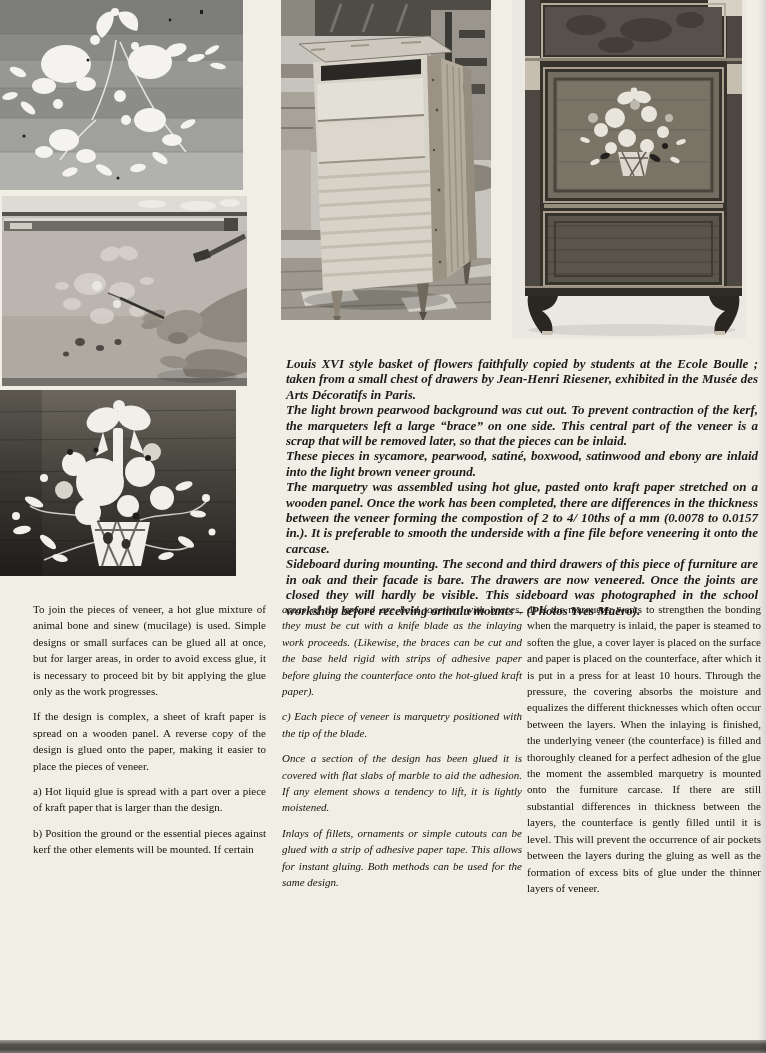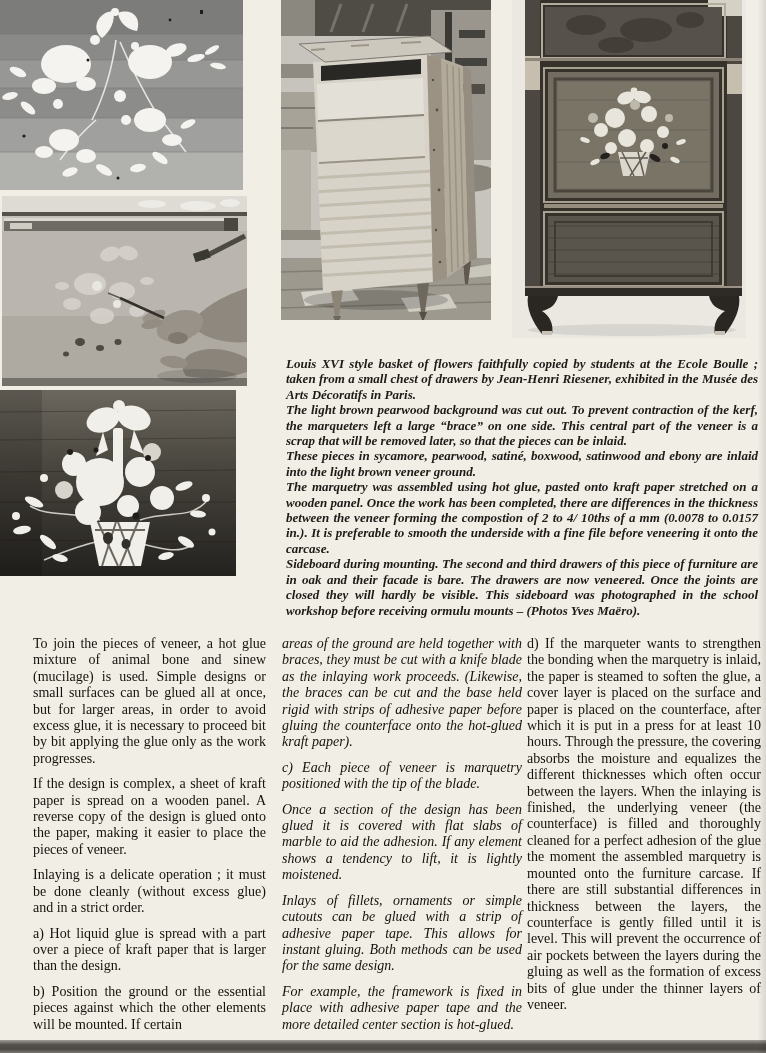--- a/index.html
+++ b/index.html
@@ -9,21 +9,21 @@
     font-family:"Liberation Serif", serif; color:#17150f;
   }
   .photo { position:absolute; display:block; }
   .caption {
     position:absolute; left:286px; top:356px; width:472px;
     font-style:italic; font-size:13px; line-height:15.4px;
     text-align:justify; color:#1d1b17; font-weight:bold;
   }
   .caption p { margin:0; }
   .col {
-    position:absolute; top:636px; font-size:14px; line-height:16.4px;
+    position:absolute; top:601px; font-size:11px; line-height:16.4px;
     text-align:justify; color:#14120c;
   }
   .col p { margin:0 0 9px 0; }
   .col p.tight { margin-bottom:0; }
   #col1 { left:33px;  width:233px; }
   #col2 { left:282px; width:240px;font-style:italic; }
   #col3 { left:527px; width:234px; }
   .bottom-band {
     position:absolute; left:0; top:1040px; width:766px; height:13px;
     background:linear-gradient(#a09d97 0%, #56534e 35%, #4c4944 70%, #767漂 85%, #7b7873 100%);
@@ -387,31 +387,29 @@
     <p>Louis XVI style basket of flowers faithfully copied by students at the Ecole Boulle ; taken from a small chest of drawers by Jean-Henri Riesener, exhibited in the Musée des Arts Décoratifs in Paris.</p>
     <p>The light brown pearwood background was cut out. To prevent contraction of the kerf, the marqueters left a large “brace” on one side. This central part of the veneer is a scrap that will be removed later, so that the pieces can be inlaid.</p>
     <p>These pieces in sycamore, pearwood, satiné, boxwood, satinwood and ebony are inlaid into the light brown veneer ground.</p>
     <p>The marquetry was assembled using hot glue, pasted onto kraft paper stretched on a wooden panel. Once the work has been completed, there are differences in the thickness between the veneer forming the compostion of 2 to 4/ 10ths of a mm (0.0078 to 0.0157 in.). It is preferable to smooth the underside with a fine file before veneering it onto the carcase.</p>
     <p>Sideboard during mounting. The second and third drawers of this piece of furniture are in oak and their facade is bare. The drawers are now veneered. Once the joints are closed they will hardly be visible. This sideboard was photographed in the school workshop before receiving ormulu mounts – (Photos Yves Maëro).</p>
   </div>
 
   <div class="col" id="col1">
     <p>To join the pieces of veneer, a hot glue mixture of animal bone and sinew (mucilage) is used. Simple designs or small surfaces can be glued all at once, but for larger areas, in order to avoid excess glue, it is necessary to proceed bit by bit applying the glue only as the work progresses.</p>
     <p>If the design is complex, a sheet of kraft paper is spread on a wooden panel. A reverse copy of the design is glued onto the paper, making it easier to place the pieces of veneer.</p>
-    <p>Inlaying is a delicate operation ; it must be done cleanly (without excess glue) and in a strict order.</p>
     <p>a) Hot liquid glue is spread with a part over a piece of kraft paper that is larger than the design.</p>
-    <p>b) Position the ground or the essential pieces against which the other elements will be mounted. If certain</p>
+    <p>b) Position the ground or the essential pieces against kerf the other elements will be mounted. If certain</p>
   </div>
 
   <div class="col" id="col2">
     <p>areas of the ground are held together with braces, they must be cut with a knife blade as the inlaying work proceeds. (Likewise, the braces can be cut and the base held rigid with strips of adhesive paper before gluing the counterface onto the hot-glued kraft paper).</p>
     <p>c) Each piece of veneer is marquetry positioned with the tip of the blade.</p>
     <p>Once a section of the design has been glued it is covered with flat slabs of marble to aid the adhesion. If any element shows a tendency to lift, it is lightly moistened.</p>
     <p>Inlays of fillets, ornaments or simple cutouts can be glued with a strip of adhesive paper tape. This allows for instant gluing. Both methods can be used for the same design.</p>
-    <p>For example, the framework is fixed in place with adhesive paper tape and the more detailed center section is hot-glued.</p>
   </div>
 
   <div class="col" id="col3">
     <p>d) If the marqueter wants to strengthen the bonding when the marquetry is inlaid, the paper is steamed to soften the glue, a cover layer is placed on the surface and paper is placed on the counterface, after which it is put in a press for at least 10 hours. Through the pressure, the covering absorbs the moisture and equalizes the different thicknesses which often occur between the layers. When the inlaying is finished, the underlying veneer (the counterface) is filled and thoroughly cleaned for a perfect adhesion of the glue the moment the assembled marquetry is mounted onto the furniture carcase. If there are still substantial differences in thickness between the layers, the counterface is gently filled until it is level. This will prevent the occurrence of air pockets between the layers during the gluing as well as the formation of excess bits of glue under the thinner layers of veneer.</p>
   </div>
 
   <div class="bottom-band"></div>
   <div class="right-edge"></div>
 </div>
 

